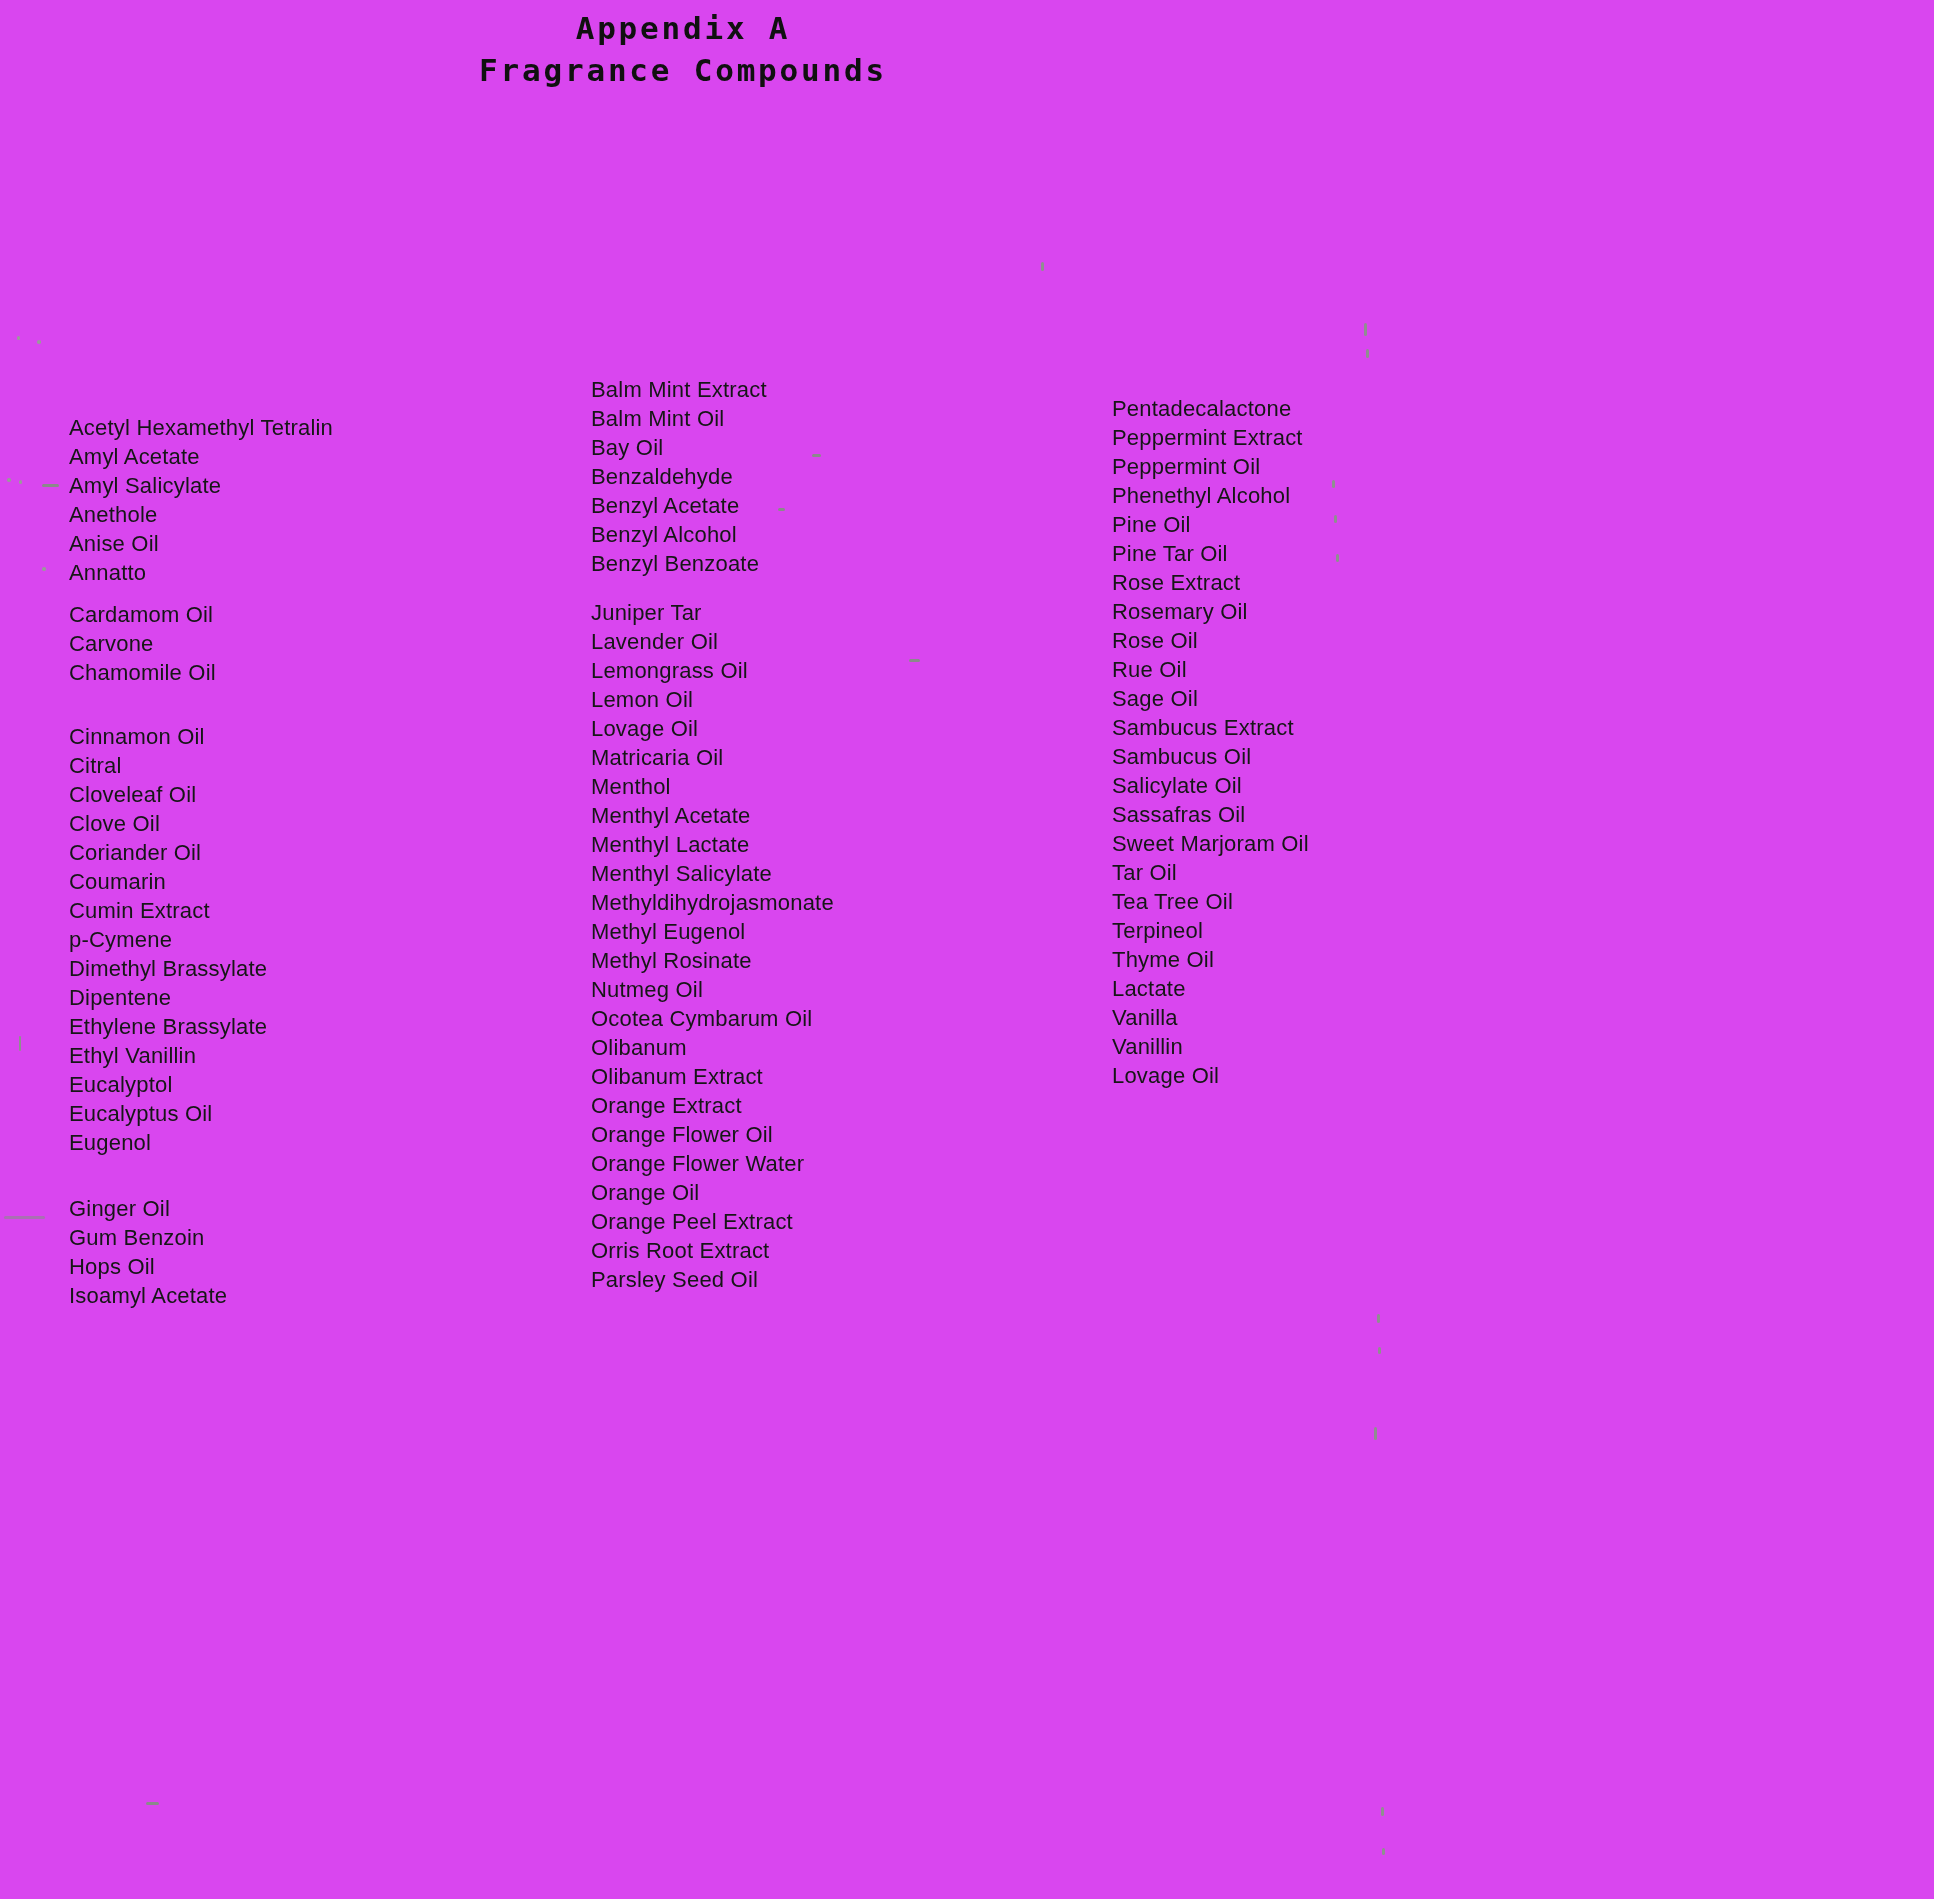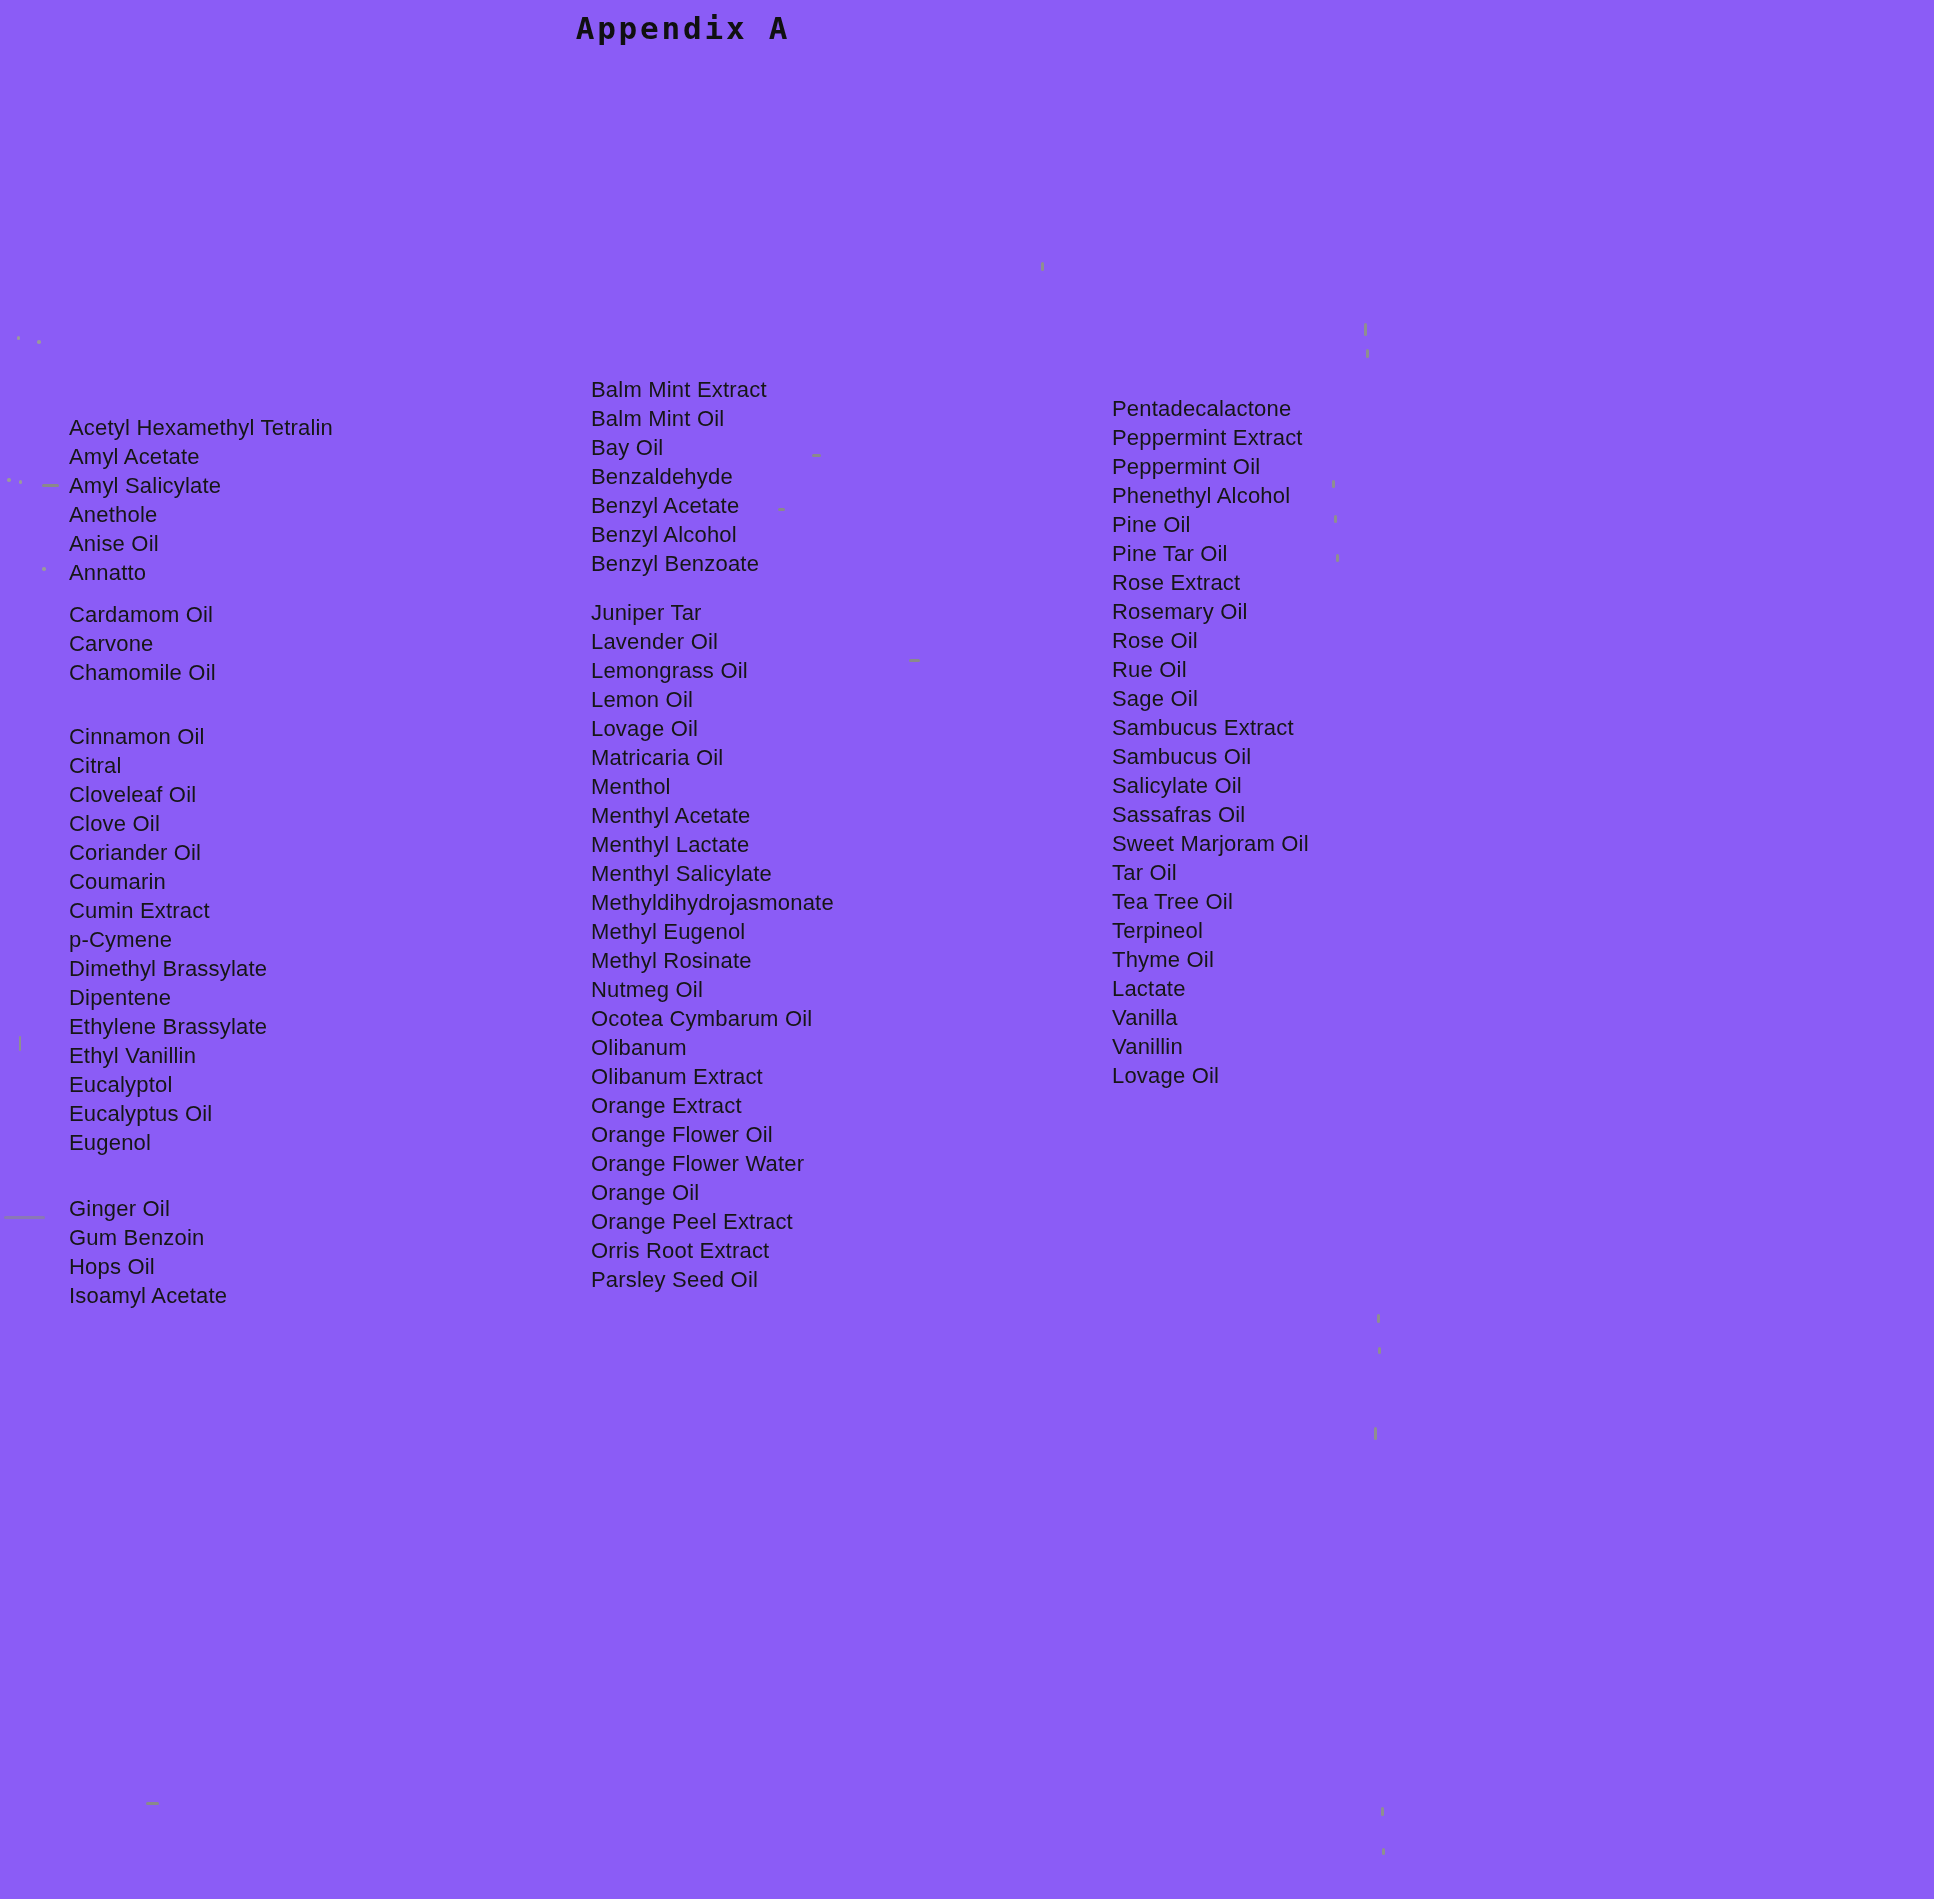--- a/index.html
+++ b/index.html
@@ -4,21 +4,21 @@
 <style>
   html, body {
     margin: 0;
     padding: 0;
     background: #e8e8e8;
   }
   #page {
     position: relative;
     width: 1934px;
     height: 1899px;
-    background: #8b5cf6;
+    background: #d946ef;
     overflow: hidden;
     font-family: "Liberation Sans", sans-serif;
     color: #161616;
   }
   
   #title-block {
     position: absolute;
     top: 7.4px;
     left: 0;
     width: 1366px;
@@ -62,20 +62,21 @@
   .artifact.vbar { width: 2.8px; }
   .artifact.hdash { height: 2.8px; background:#8a8a8a; }
 </style>
 </head>
 <body>
 
 <div id="page">
 
   <header id="title-block">
     <h1>Appendix A</h1>
+    <h1>Fragrance Compounds</h1>
   </header>
 
   <section class="col" id="col-1">
       <div class="group group-1">
         <div class="item">Balm Mint Extract</div>
         <div class="item">Balm Mint Oil</div>
         <div class="item">Bay Oil</div>
         <div class="item">Benzaldehyde</div>
         <div class="item">Benzyl Acetate</div>
         <div class="item">Benzyl Alcohol</div>

